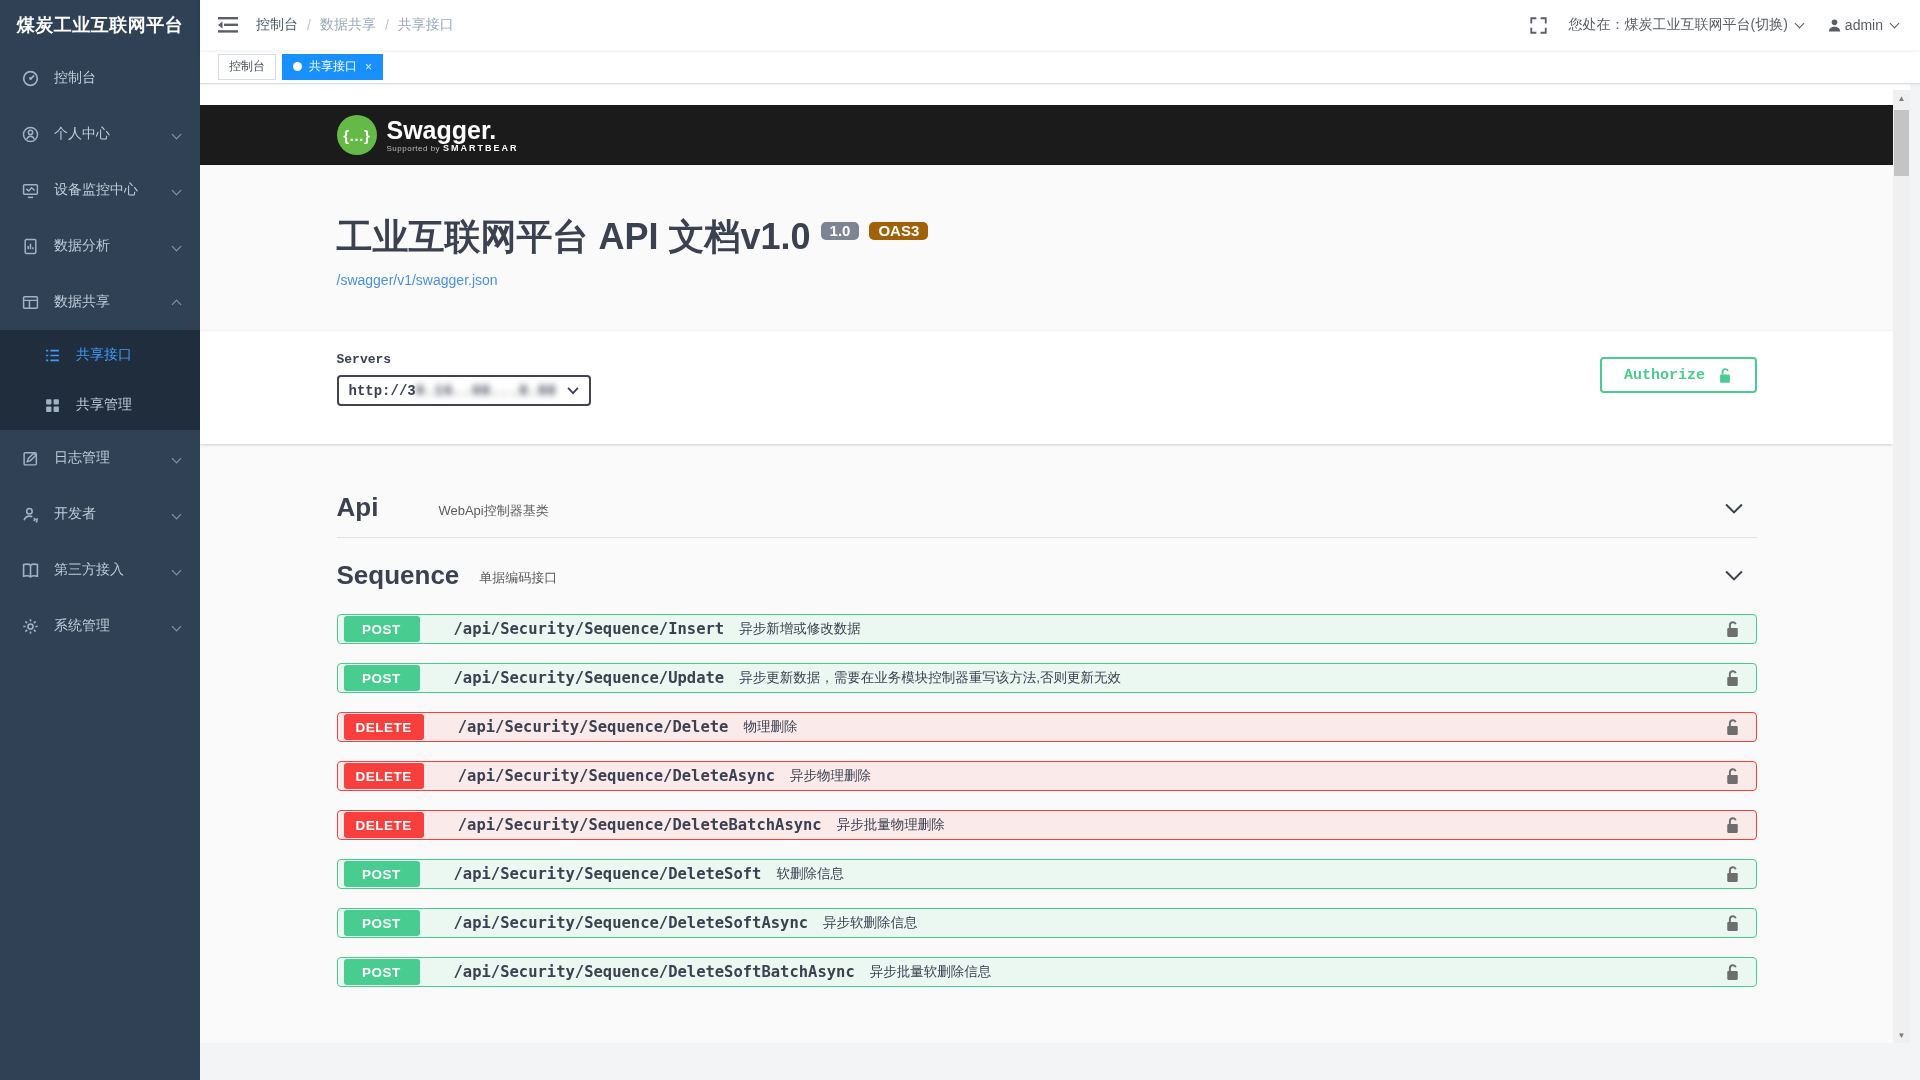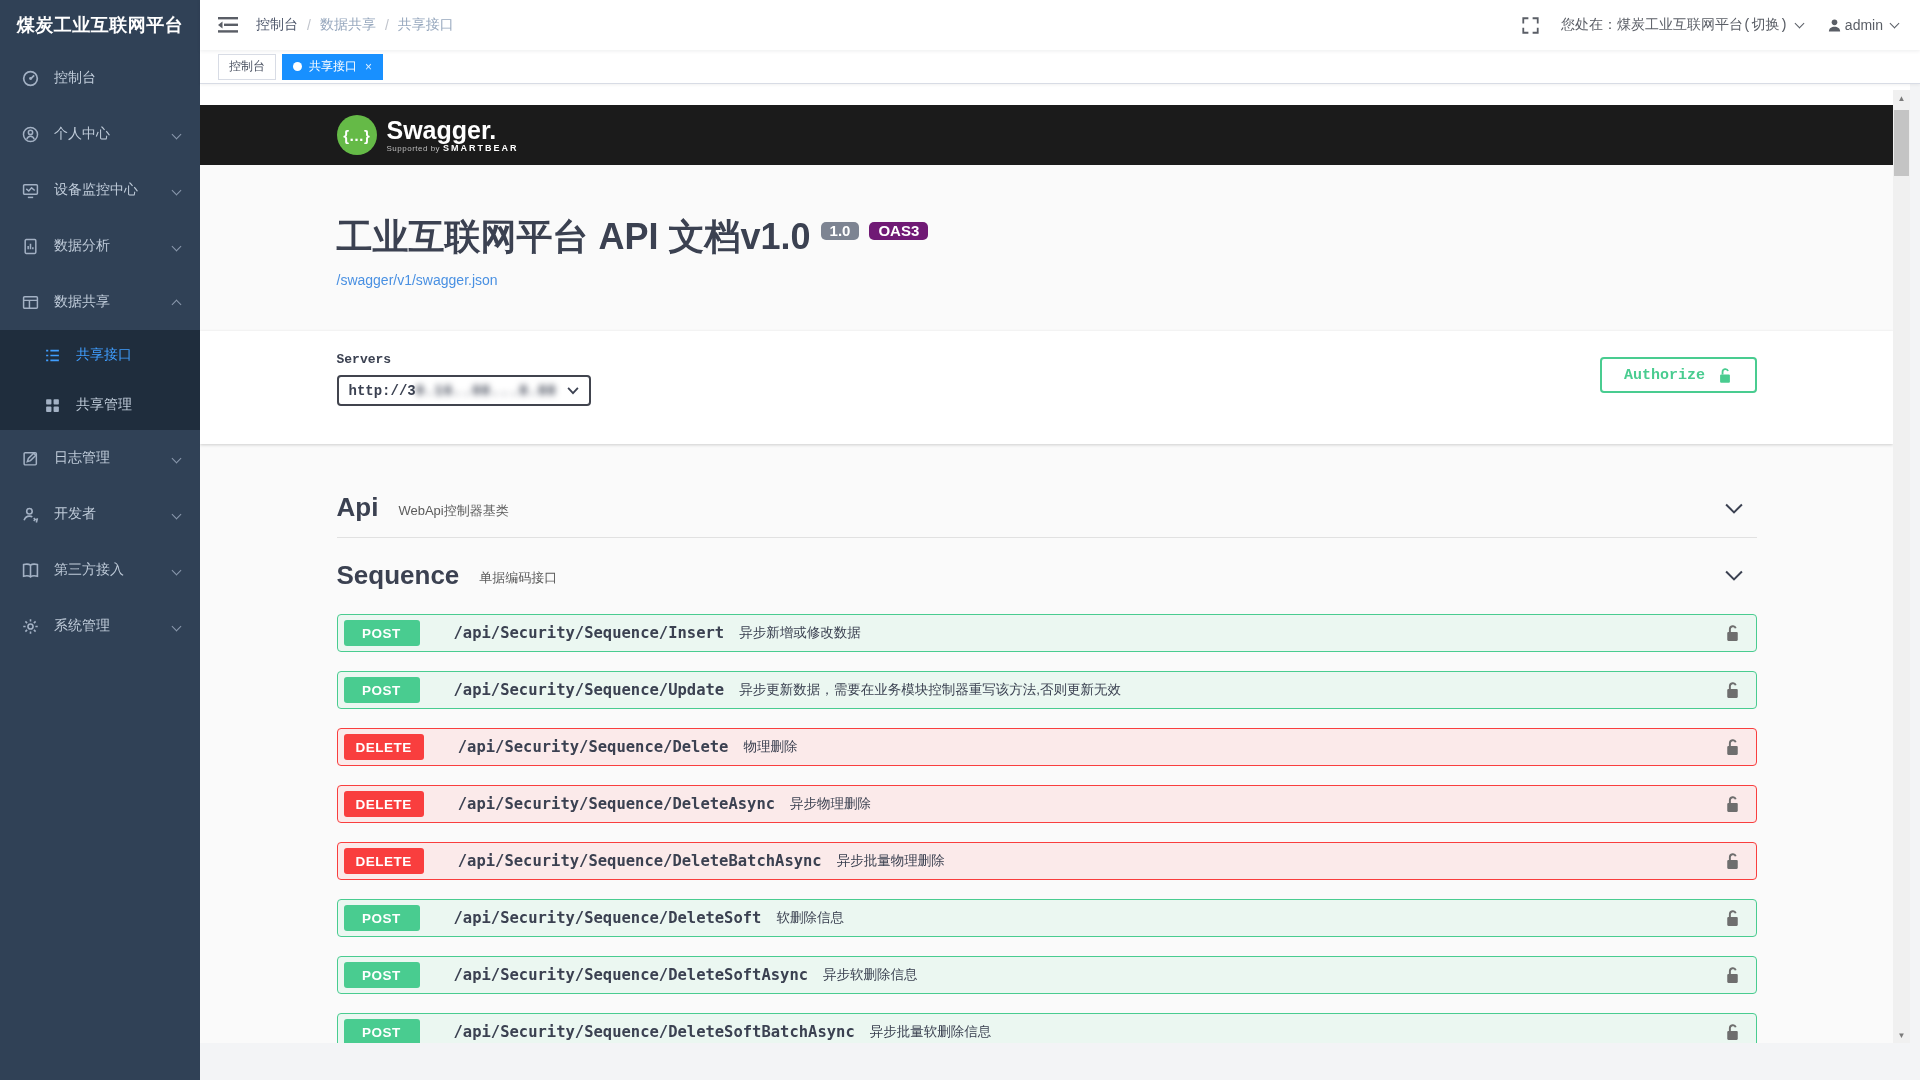--- a/index.html
+++ b/index.html
@@ -28,21 +28,21 @@
 
   .navbar { position:absolute; top:0; left:0; right:0; height:50px; background:#fff;
     display:flex; align-items:center; padding:0 18px; box-shadow:0 1px 4px rgba(0,21,41,.08); z-index:5; }
   .hamburger { width:20px; height:18px; display:flex; align-items:center; cursor:pointer; margin-right:18px; }
   .breadcrumb { display:flex; align-items:center; font-size:14px; }
   .crumb { color:#97a8be; }
   .crumb.first { color:#515a6e; }
   .crumb-sep { color:#c0c4cc; margin:0 9px; }
   .navbar-right { margin-left:auto; display:flex; align-items:center; color:#5a5e66; font-size:14px; }
   .navbar-right .nav-ico { display:flex; align-items:center; cursor:pointer; }
-  .loc { display:flex; align-items:center; margin-left:22px; cursor:pointer;font-family:Liberation Mono, monospace; }
+  .loc { display:flex; align-items:center; margin-left:22px; cursor:pointer; }
   .loc .chev, .user .chev { border-color:#5a5e66; margin-left:8px; margin-top:-3px; }
   .user { display:flex; align-items:center; margin-left:20px; cursor:pointer; }
   .user svg { margin-right:3px; }
 
   .tagbar { position:absolute; top:50px; left:0; right:0; height:34px; background:#fff;
     border-bottom:1px solid #d8dce5; box-shadow:0 1px 3px rgba(0,0,0,.06); display:flex; align-items:center;
     padding:0 18px; z-index:4; }
   .tag { height:26px; display:flex; align-items:center; padding:0 10px; font-size:12px;
     border:1px solid #d8dce5; background:#fff; color:#495060; margin-right:6px; cursor:pointer; white-space:nowrap; }
   .tag.active { background:#1890ff; border-color:#1890ff; color:#fff; }
@@ -71,45 +71,45 @@
   .def-label { color:#fff; font-size:15px; font-weight:700; margin-right:14px; }
   .def-select { width:410px; height:34px; background:#fff; border:2px solid #82c13d; border-radius:4px;
     display:flex; align-items:center; padding:0 14px; font-size:14.5px; font-weight:700; color:#3b4151; cursor:pointer; }
   .def-select svg { margin-left:auto; }
 
   .info-section { background:#fafafa; padding:50px 0 42px 0; }
   .api-title { display:flex; align-items:flex-start; font-size:36px; font-weight:700; color:#3b4151; line-height:44px; }
   .badge { font-size:15px; font-weight:700; color:#fff; border-radius:5px; padding:3px 9px;
     margin-left:10px; margin-top:7px; line-height:12px; }
   .badge.ver { background:#7d8492; }
-  .badge.oas { background:#701a75; }
+  .badge.oas { background:#a16207; }
   .spec-link { display:inline-block; margin-top:13px; font-size:14px; color:#4990e2; text-decoration:none; cursor:pointer; }
 
   .scheme { background:#fff; box-shadow:0 1px 3px rgba(0,0,0,.18); height:113px; }
   .scheme-row { display:flex; align-items:flex-start; padding-top:21px; position:relative;font-family:Liberation Mono, monospace; }
   .servers-label { font-size:13px; font-weight:700; color:#3b4151; display:block; }
   .server-select { width:254px; height:31px; margin-top:8px; border:2px solid #41444e; border-radius:4px;
     background:#fff; display:flex; align-items:center; padding:0 10px; font-size:14px; font-weight:700; color:#3b4151; cursor:pointer; }
   .server-select .blur { filter:blur(3px); letter-spacing:1px; }
   .server-select svg { margin-left:auto; }
   .authorize { position:absolute; right:0; top:26px; width:157px; height:36px; background:#fff;
     border:2px solid #49cc90; border-radius:4px; color:#49cc90; font-size:15px; font-weight:700;
     display:flex; align-items:center; justify-content:center; cursor:pointer; font-family:inherit; }
   .authorize svg { margin-left:13px; }
 
   .sections { padding-top:34px; }
   .sec-header { height:60px; display:flex; align-items:center; cursor:pointer; }
-  .sec-header.bordered { border-bottom:1px solid #e1e1e1; }
+  .sec-header.bordered { border-bottom:1px solid #e1e1e1;gap:40px; }
   .sec-header + .sec-header { margin-top:7px; }
   .sec-name { font-size:26px; font-weight:700; color:#3b4151; }
   .sec-desc { font-size:13px; color:#5b5b5b; margin-left:20px; margin-top:6px; }
   .sec-chev { margin-left:auto; margin-right:12px; display:flex; }
 
   .ops { margin-top:9px; }
-  .op { height:38px; border-radius:4px; display:flex; align-items:center; padding:0 16px 0 6px; margin-bottom:19px; }
+  .op { height:30px; border-radius:4px; display:flex; align-items:center; padding:0 16px 0 6px; margin-bottom:19px; }
   .op.op-post { background:#ebf7f1; border:1px solid #49cc90; }
   .op.op-delete { background:#fbeaea; border:1px solid #f93e3e; }
   .op-badge { min-width:76px; height:26px; border-radius:3px; color:#fff; font-size:13.5px; font-weight:700;
     display:flex; align-items:center; justify-content:center; letter-spacing:.5px; padding:0 12px; flex:none; cursor:pointer; }
   .op-post .op-badge { background:#49cc90; }
   .op-delete .op-badge { background:#f93e3e; }
   .op-path { margin-left:34px; font-family:"DejaVu Sans Mono","Liberation Mono",monospace;
     font-size:15.5px; font-weight:700; color:#3b4151; cursor:pointer; white-space:nowrap; }
   .op-summary { margin-left:15px; font-size:13.5px; color:#3b4151; white-space:nowrap; overflow:hidden; }
   .op-lock { margin-left:auto; display:flex; cursor:pointer; flex:none; }

